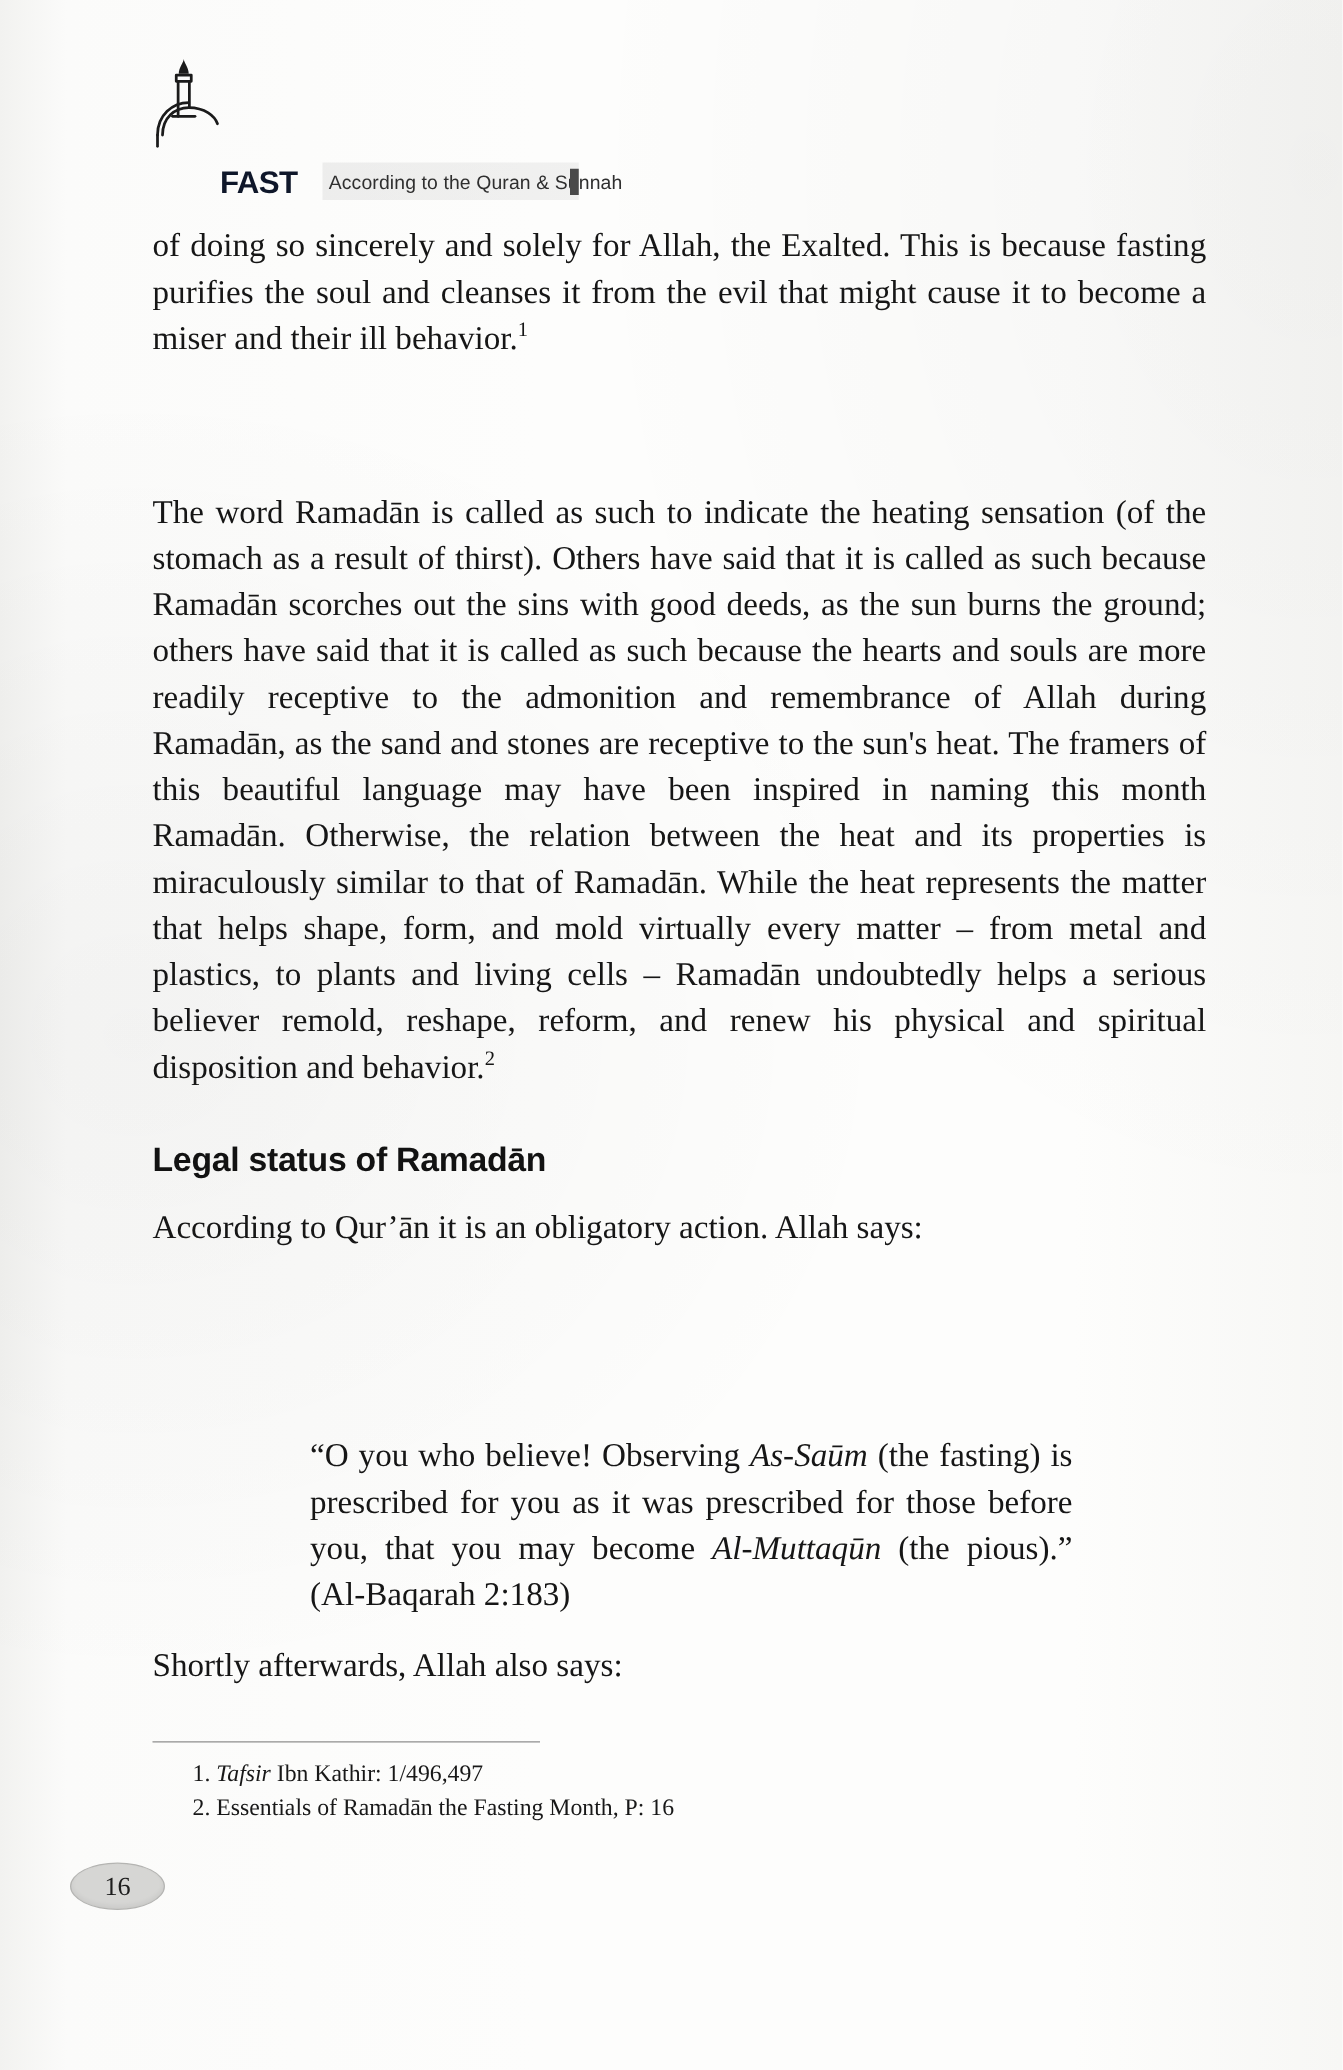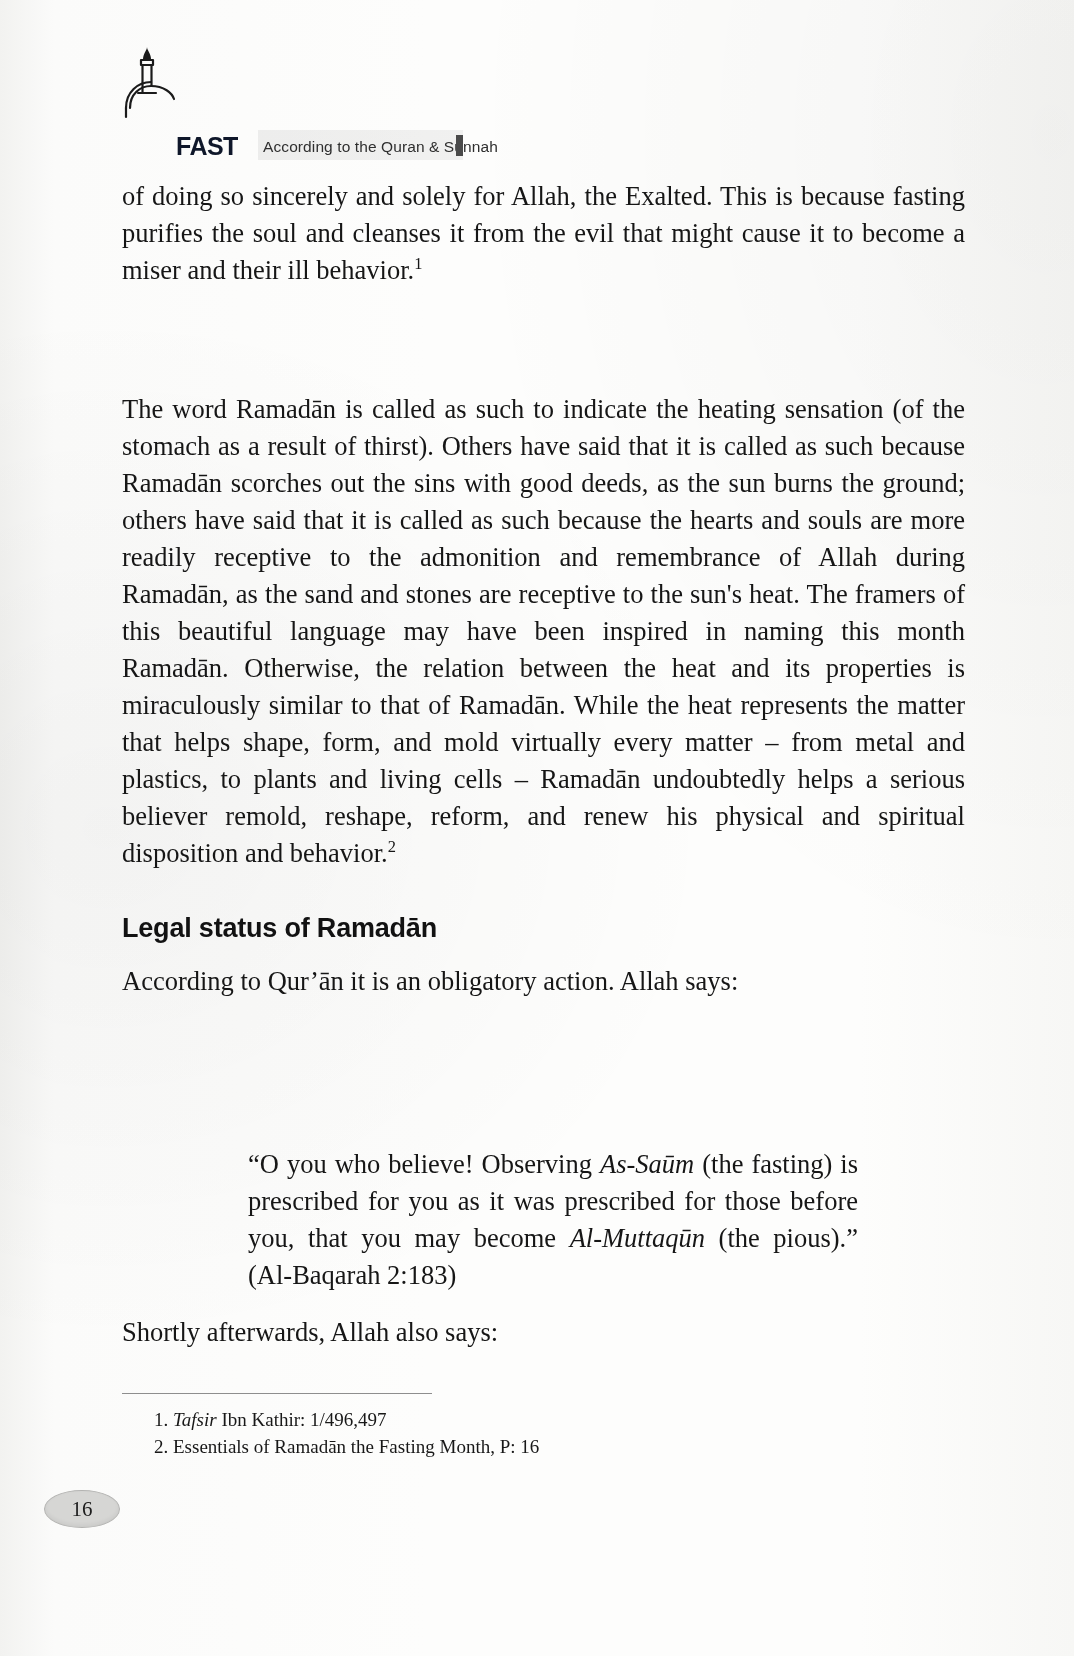--- a/index.html
+++ b/index.html
@@ -180,21 +180,21 @@
     line-height: 27px;
     color: #181818;
     margin-left: 32px;
   }
   .footnotes .fnrow { white-space: nowrap; }
   .footnotes i { font-style: italic; }
 
   
   .pagenum {
     position: absolute;
-    left: 44px;
+    left: 56px;
     top: 1490px;
     width: 74px;
     height: 36px;
     border-radius: 50% / 50%;
     background: #d6d6d4;
     border: 1px solid #b4b4b2;
     color: #1d1d1d;
     font-size: 21px;
     display: flex;
     align-items: center;

